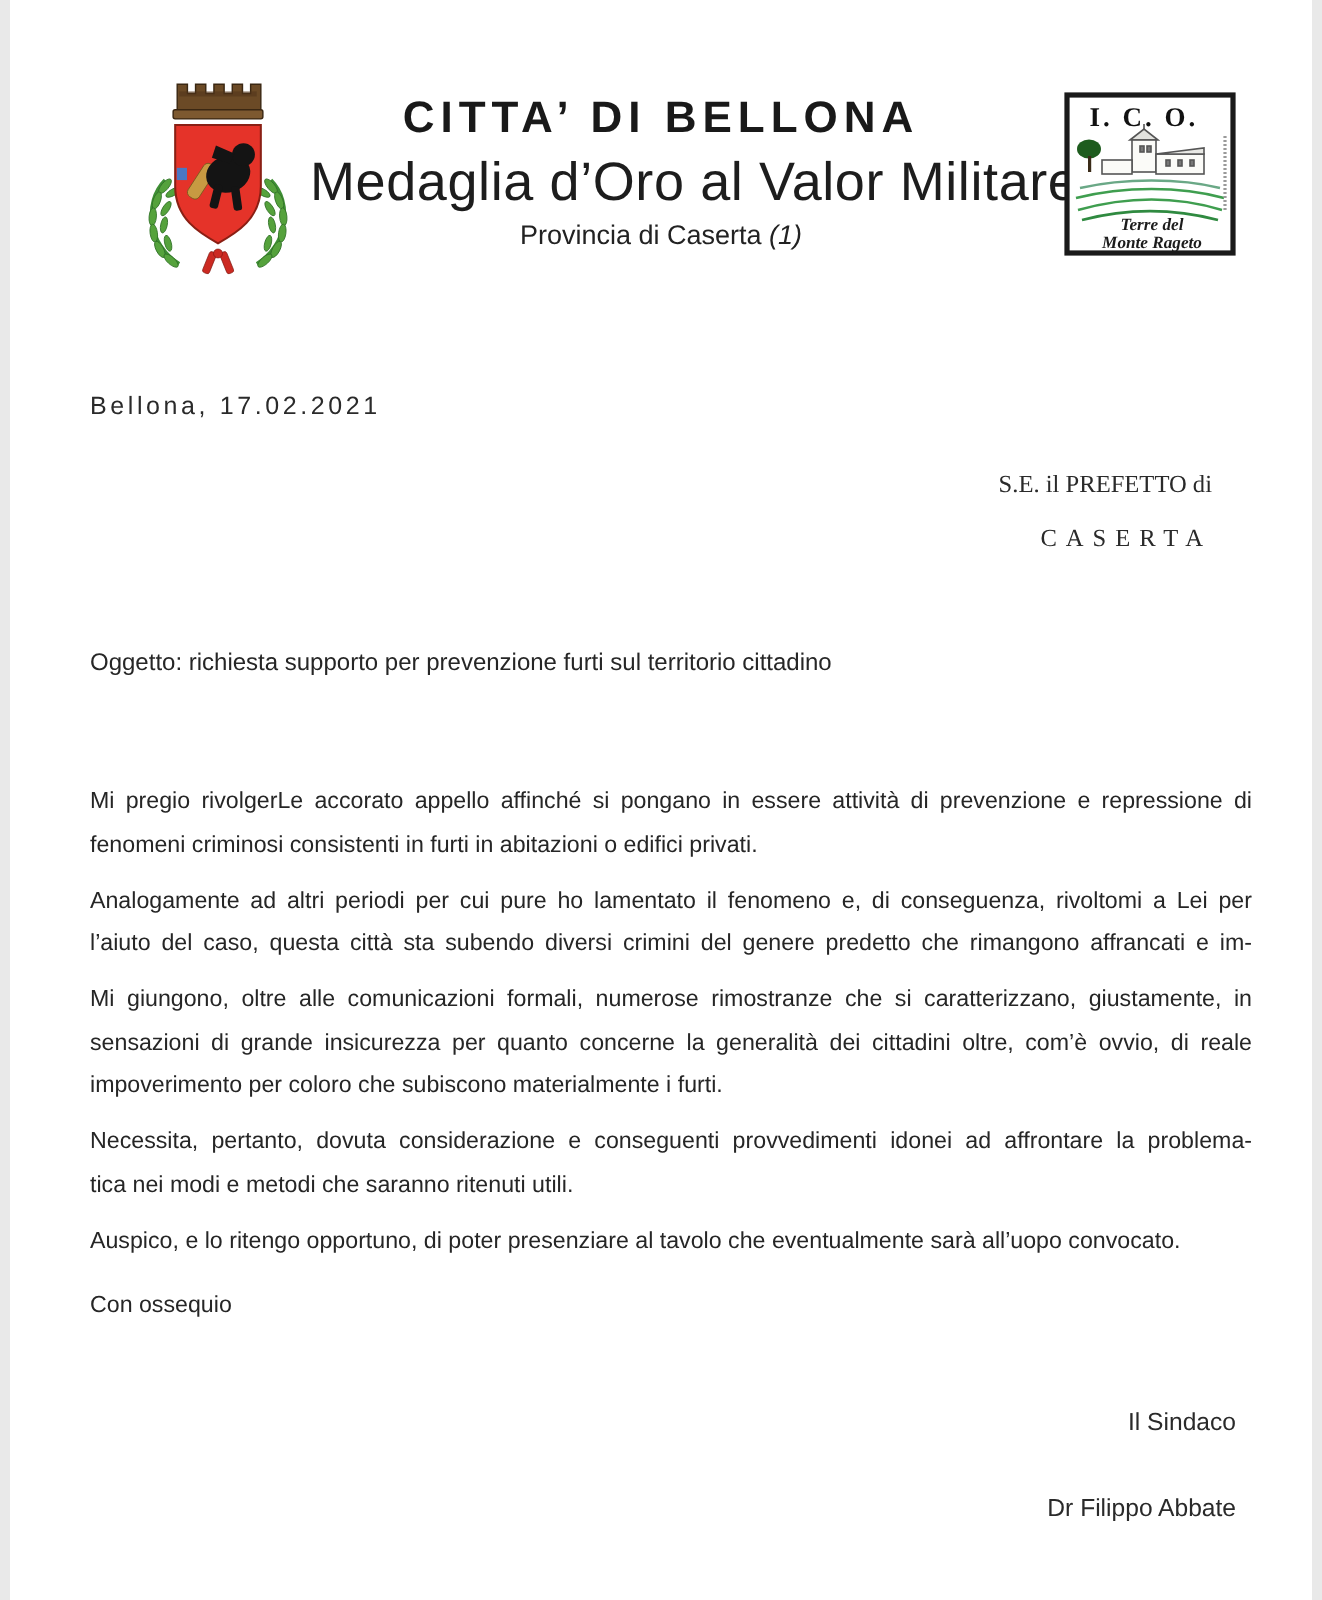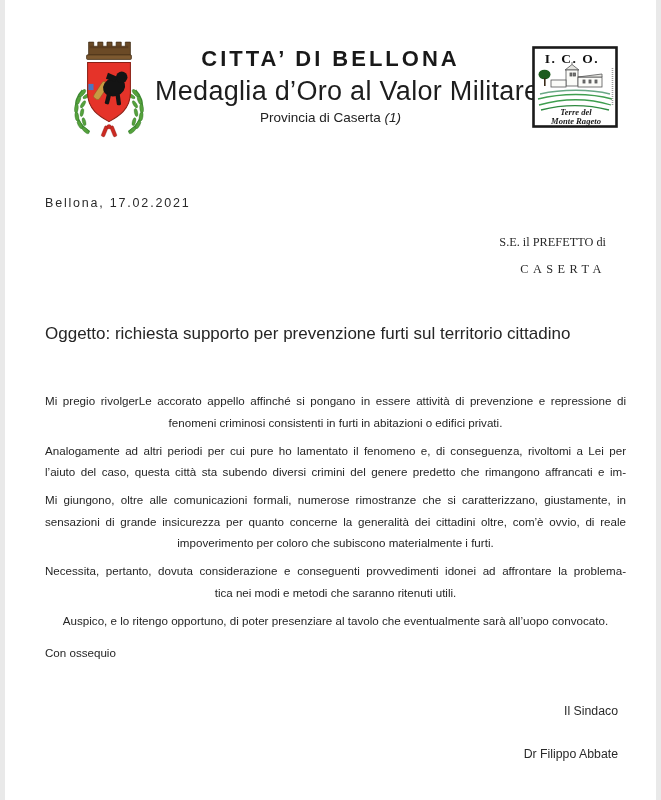--- a/index.html
+++ b/index.html
@@ -40,28 +40,28 @@
   }
   .addressee {
     position: absolute; right: 50px; top: 235px;
     text-align: right; font-size: 12.3px; color: #2a2a2a; font-family: Liberation Serif, serif;
   }
   .addressee .line2 {
     margin-top: 12px; letter-spacing: 4.5px; display: block;
   }
   .subject {
     position: absolute; left: 40px; top: 324px;
-    font-size: 17px; color: #262626;
+    font-size: 12px; color: #262626;
   }
   .letter-body {
     position: absolute; left: 40px; top: 390px; width: 581px;
     font-size: 11.6px; line-height: 21.5px; color: #262626;
   }
   .para { margin-bottom: 6.5px; }
-  .line { text-align: center; }
+  .line { text-align: left; }
   .line.just { text-align: justify; text-align-last: justify; }
   .closing { margin-top: 11px; }
 
   .signature {
     position: absolute; left: 398px; top: 704px; width: 215px;
     text-align: right; font-size: 12.3px; color: #2a2a2a;
   }
   .signature .sig-name { margin-top: 29px; }
 </style>
 </head>

